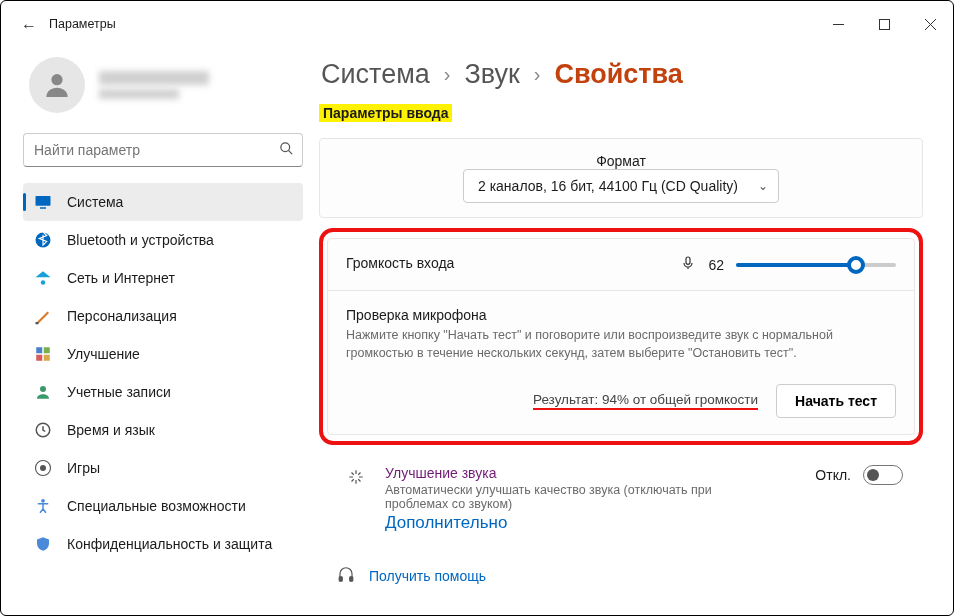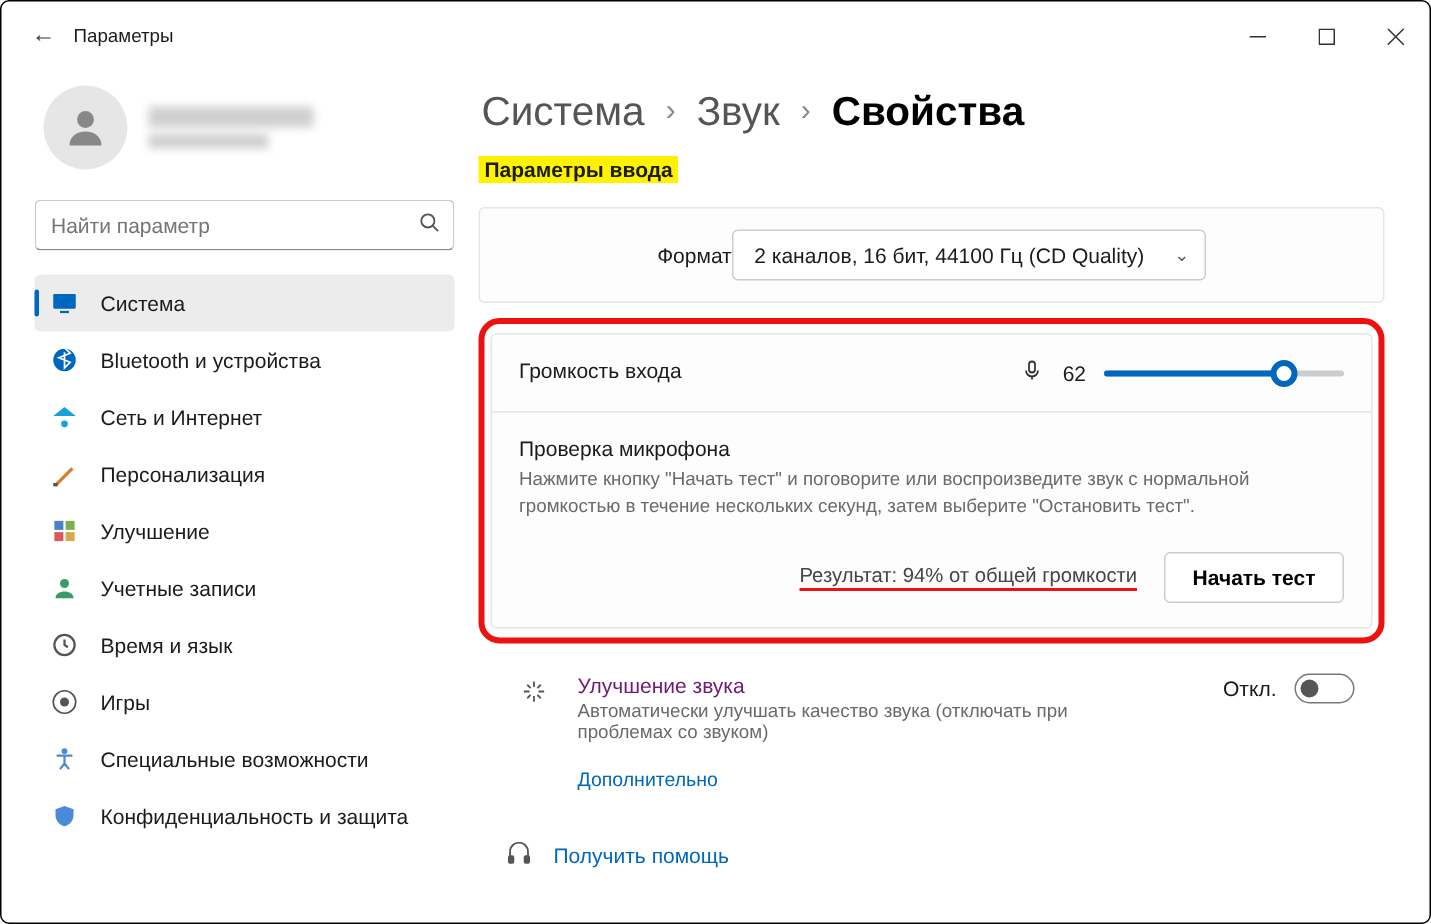--- a/index.html
+++ b/index.html
@@ -57,30 +57,30 @@
     background: #0067c0; border-radius: 2px;
   }
   .nav .nicon { width: 20px; height: 20px; display: flex; align-items: center; justify-content: center; }
   .nav .nicon svg { width: 18px; height: 18px; }
   .content { flex: 1; padding: 0 30px 0 8px; overflow: hidden; }
   .breadcrumb {
     display: flex; align-items: center; gap: 14px; font-size: 27px; color: #555;
     margin: 12px 0 14px 2px;
   }
   .breadcrumb .sep { color: #888; font-size: 20px;}
-  .breadcrumb .current { font-weight: 600; color: #000000; }
+  .breadcrumb .current { font-weight: 600; color: #c2410c; }
   .highlight {
     background: #fff200; display: inline-block; padding: 1px 4px;
     font-size: 14px; color: #1b1b1b; font-weight: 600; margin-bottom: 16px;
   }
   .card {
     border: 1px solid #e6e6e6; border-radius: 4px; background: #fdfdfd;
   }
   .fmt-row {
-    display: flex; align-items: center; padding: 14px 18px; justify-content: center;
+    display: flex; align-items: center; padding: 14px 18px; justify-content: flex-start; flex-direction: column;
   }
   .dropdown {
     display: flex; align-items: center; border: 1px solid #ccc; border-radius: 4px;
     height: 34px; padding: 0 10px 0 14px; gap: 20px; background: #fff; cursor: pointer;
   }
   .dropdown .chev { color: #555; font-size: 12px;}
   .red-box {
     border: 4px solid #e11; border-radius: 14px; margin-top: 10px; padding: 6px 4px 6px 4px;
   }
   .row {
@@ -108,21 +108,21 @@
     border: 1px solid #ccc; border-radius: 4px; background: #fff; height: 34px;
     padding: 0 18px; cursor: pointer; font-size: 14px; font-weight: bold;
   }
   .enh-row {
     display: flex; padding: 20px 20px 8px 28px; align-items: flex-start;
   }
   .enh-icon { width: 22px; margin-right: 16px; margin-top: 3px; color: #555;}
   .enh-text { flex: 1; }
   .enh-text .t { font-size: 14px; color: #701a75; }
   .enh-text .d { font-size: 12.5px; color: #6a6a6a; margin-top: 2px; max-width: 380px;}
-  .enh-text .link { color: #0067c0; font-size: 13px; margin-top: 17px; cursor: pointer;}
+  .enh-text .link { color: #0067c0; font-size: 17px; margin-top: 2px; cursor: pointer;}
   .enh-controls { display: flex; align-items: center; gap: 12px; }
   .toggle {
     width: 40px; height: 20px; border: 1px solid #777; border-radius: 10px; position: relative;
     background: #fff; cursor: pointer;
   }
   .toggle .knob {
     width: 12px; height: 12px; background: #555; border-radius: 50%;
     position: absolute; left: 3px; top: 3px;
   }
   .help-row {

